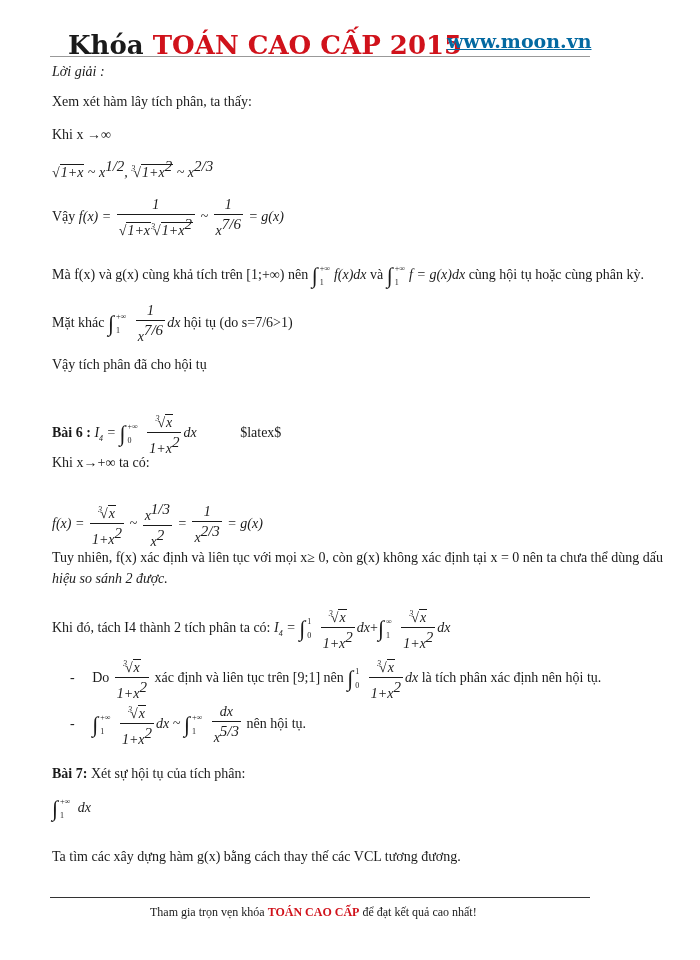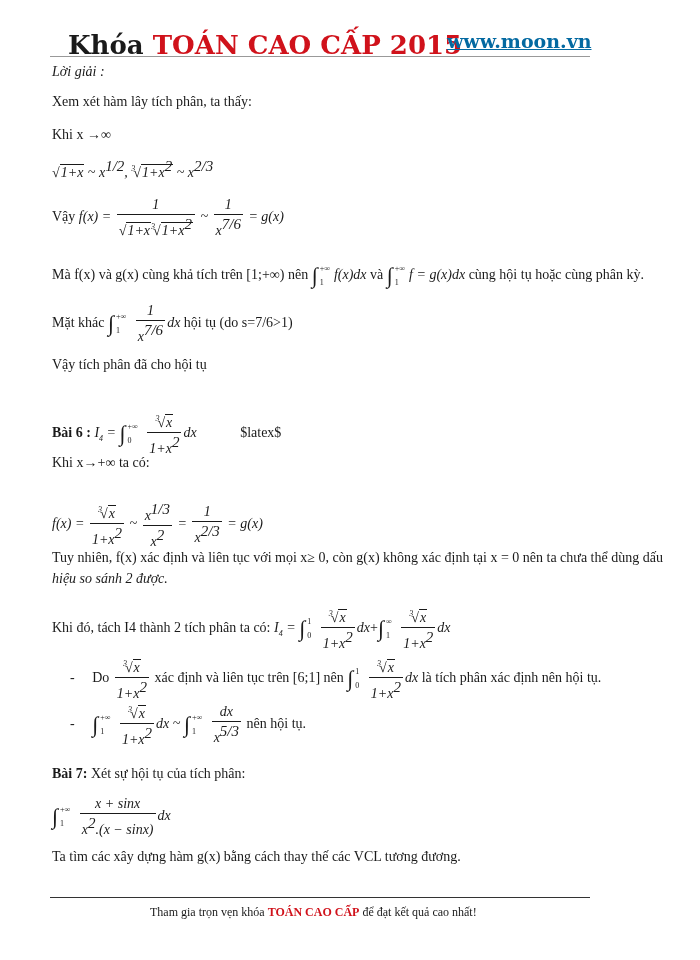--- a/index.html
+++ b/index.html
@@ -98,21 +98,21 @@
   <span class="m">I<sub style="font-size:8px">4</sub> =</span>
   <span class="int">∫</span><span class="lim"><span>1</span><span>0</span></span>
   <span class="frac m"><span class="num"><span class="root-idx">3</span>√<span class="sqrt">x</span></span><span>1+x<sup>2</sup></span></span><span class="m">dx</span>+<span class="int">∫</span><span class="lim"><span>∞</span><span>1</span></span>
   <span class="frac m"><span class="num"><span class="root-idx">3</span>√<span class="sqrt">x</span></span><span>1+x<sup>2</sup></span></span><span class="m">dx</span>
 </div>
 
 <div class="abs" style="left:70px; top:655px;">
   <span style="margin-right:14px">-</span>
   <span>Do</span>
   <span class="frac m"><span class="num"><span class="root-idx">3</span>√<span class="sqrt">x</span></span><span>1+x<sup>2</sup></span></span>
-  <span>xác định và liên tục trên [6;1] nên</span>
+  <span>xác định và liên tục trên [9;1] nên</span>
   <span class="int">∫</span><span class="lim"><span>1</span><span>0</span></span>
   <span class="frac m"><span class="num"><span class="root-idx">3</span>√<span class="sqrt">x</span></span><span>1+x<sup>2</sup></span></span><span class="m">dx</span>
   <span>là tích phân xác định nên hội tụ.</span>
 </div>
 
 <div class="abs" style="left:70px; top:701px;">
   <span style="margin-right:14px">-</span>
   <span class="int">∫</span><span class="lim"><span>+∞</span><span>1</span></span>
   <span class="frac m"><span class="num"><span class="root-idx">3</span>√<span class="sqrt">x</span></span><span>1+x<sup>2</sup></span></span><span class="m">dx ~</span>
   <span class="int">∫</span><span class="lim"><span>+∞</span><span>1</span></span>
@@ -120,21 +120,21 @@
   <span>nên hội tụ.</span>
 </div>
 
 <div class="abs" style="left:52px; top:766px;">
   <span class="b">Bài 7:</span>
   <span>Xét sự hội tụ của tích phân:</span>
 </div>
 
 <div class="abs" style="left:52px; top:795px;">
   <span class="int">∫</span><span class="lim"><span>+∞</span><span>1</span></span>
-  <span class="frac m"><span class="num">x + sinx</span><span>x<sup>2</sup>.(x − sinx)</span></span><span class="m">dx</span>
+  <span class="m">dx</span>
 </div>
 
 <div class="abs" style="left:52px; top:849px;">Ta tìm các xây dựng hàm g(x) bằng cách thay thế các VCL tương đương.</div>
 
 <div class="ft-rule"></div>
 <div class="abs footer">
   <span>Tham gia trọn vẹn khóa</span>
   <span class="red">TOÁN CAO CẤP</span>
   <span>để đạt kết quả cao nhất!</span>
 </div>

